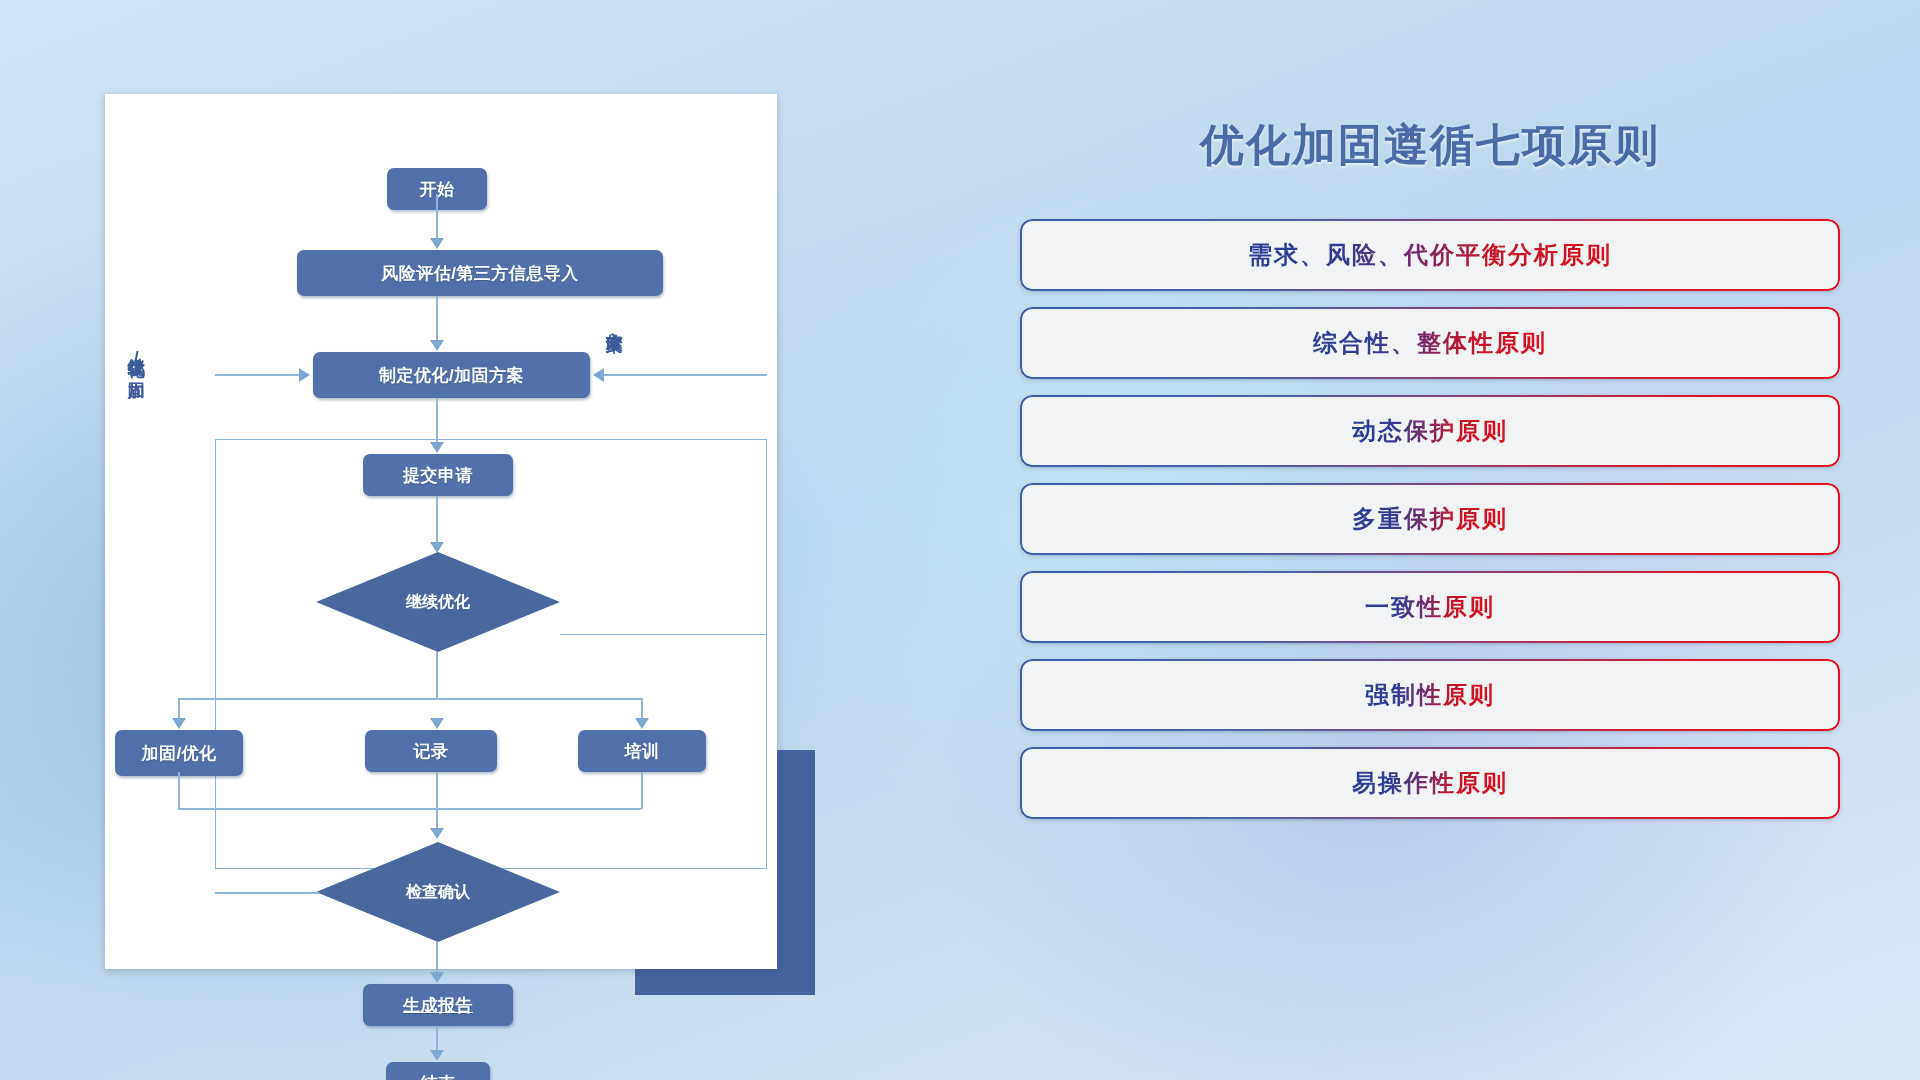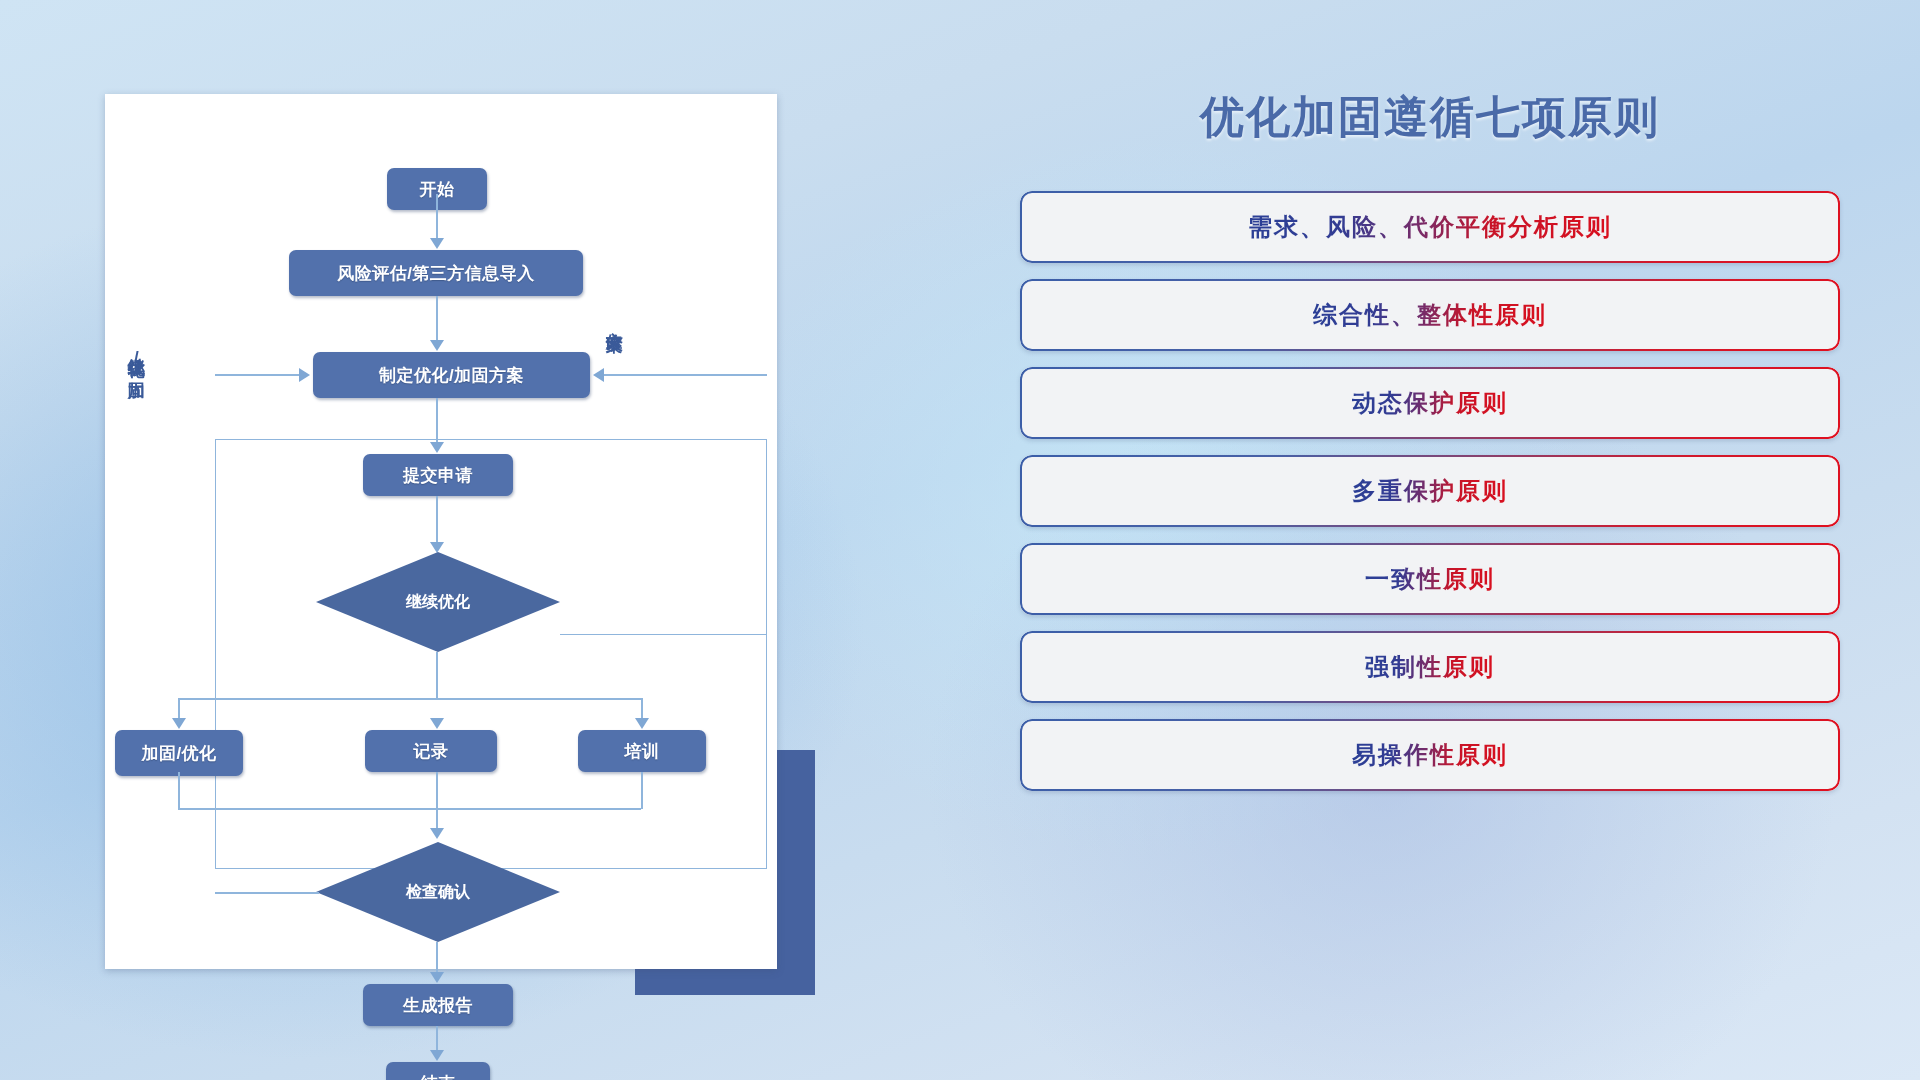--- a/index.html
+++ b/index.html
@@ -110,21 +110,21 @@
     color: #3a5a99;
     font-size: 17px;
     font-weight: 700;
     line-height: 1.05;
     letter-spacing: 1px;
   }
 
   
   .right-col {
     position: absolute;
-    left: 1020px; top: 88px;
+    left: 1020px; top: 116px;
     width: 820px;
   }
   .right-title {
     text-align: center;
     font-size: 44px;
     font-weight: 700;
     color: #4a6aa8;
     letter-spacing: 2px;
     text-shadow: 0 2px 3px rgba(255,255,255,0.65);
     margin-bottom: 44px;
@@ -178,21 +178,21 @@
   <div class="loop-rect"></div>
   <div class="loop-rect-right"></div>
 
   <div class="node" style="left:282px; top:74px; width:100px; height:42px;">
     <span>开始</span>
   </div>
 
   <div class="ln vln" style="left:331px; top:100px; height:47px;"></div>
   <div class="arrow-down" style="left:325px; top:144px;"></div>
 
-  <div class="node" style="left:184px; top:156px; width:294px; height:46px;">
+  <div class="node" style="left:192px; top:156px; width:366px; height:46px;">
     <span>风险评估/第三方信息导入</span>
   </div>
 
   <div class="ln vln" style="left:331px; top:202px; height:48px;"></div>
   <div class="arrow-down" style="left:325px; top:246px;"></div>
 
   <div class="node" style="left:208px; top:258px; width:277px; height:46px;">
     <span>制定优化/加固方案</span>
   </div>
 
@@ -249,21 +249,21 @@
 
   <div class="diamond" style="left:211px; top:748px; width:244px; height:100px;">
     <span>检查确认</span>
   </div>
 
   <div class="ln hln" style="left:110px; top:798px; width:104px;"></div>
 
   <div class="ln vln" style="left:331px; top:848px; height:34px;"></div>
   <div class="arrow-down" style="left:325px; top:878px;"></div>
 
-  <div class="node" style="left:258px; top:890px; width:150px; height:42px;">
+  <div class="node" style="left:258px; top:890px; width:150px; height:42px;text-decoration:underline;">
     <span>生成报告</span>
   </div>
 
   <div class="ln vln" style="left:331px; top:932px; height:28px;"></div>
   <div class="arrow-down" style="left:325px; top:956px;"></div>
 
   <div class="node" style="left:281px; top:968px; width:104px; height:42px;">
     <span>结束</span>
   </div>
 

